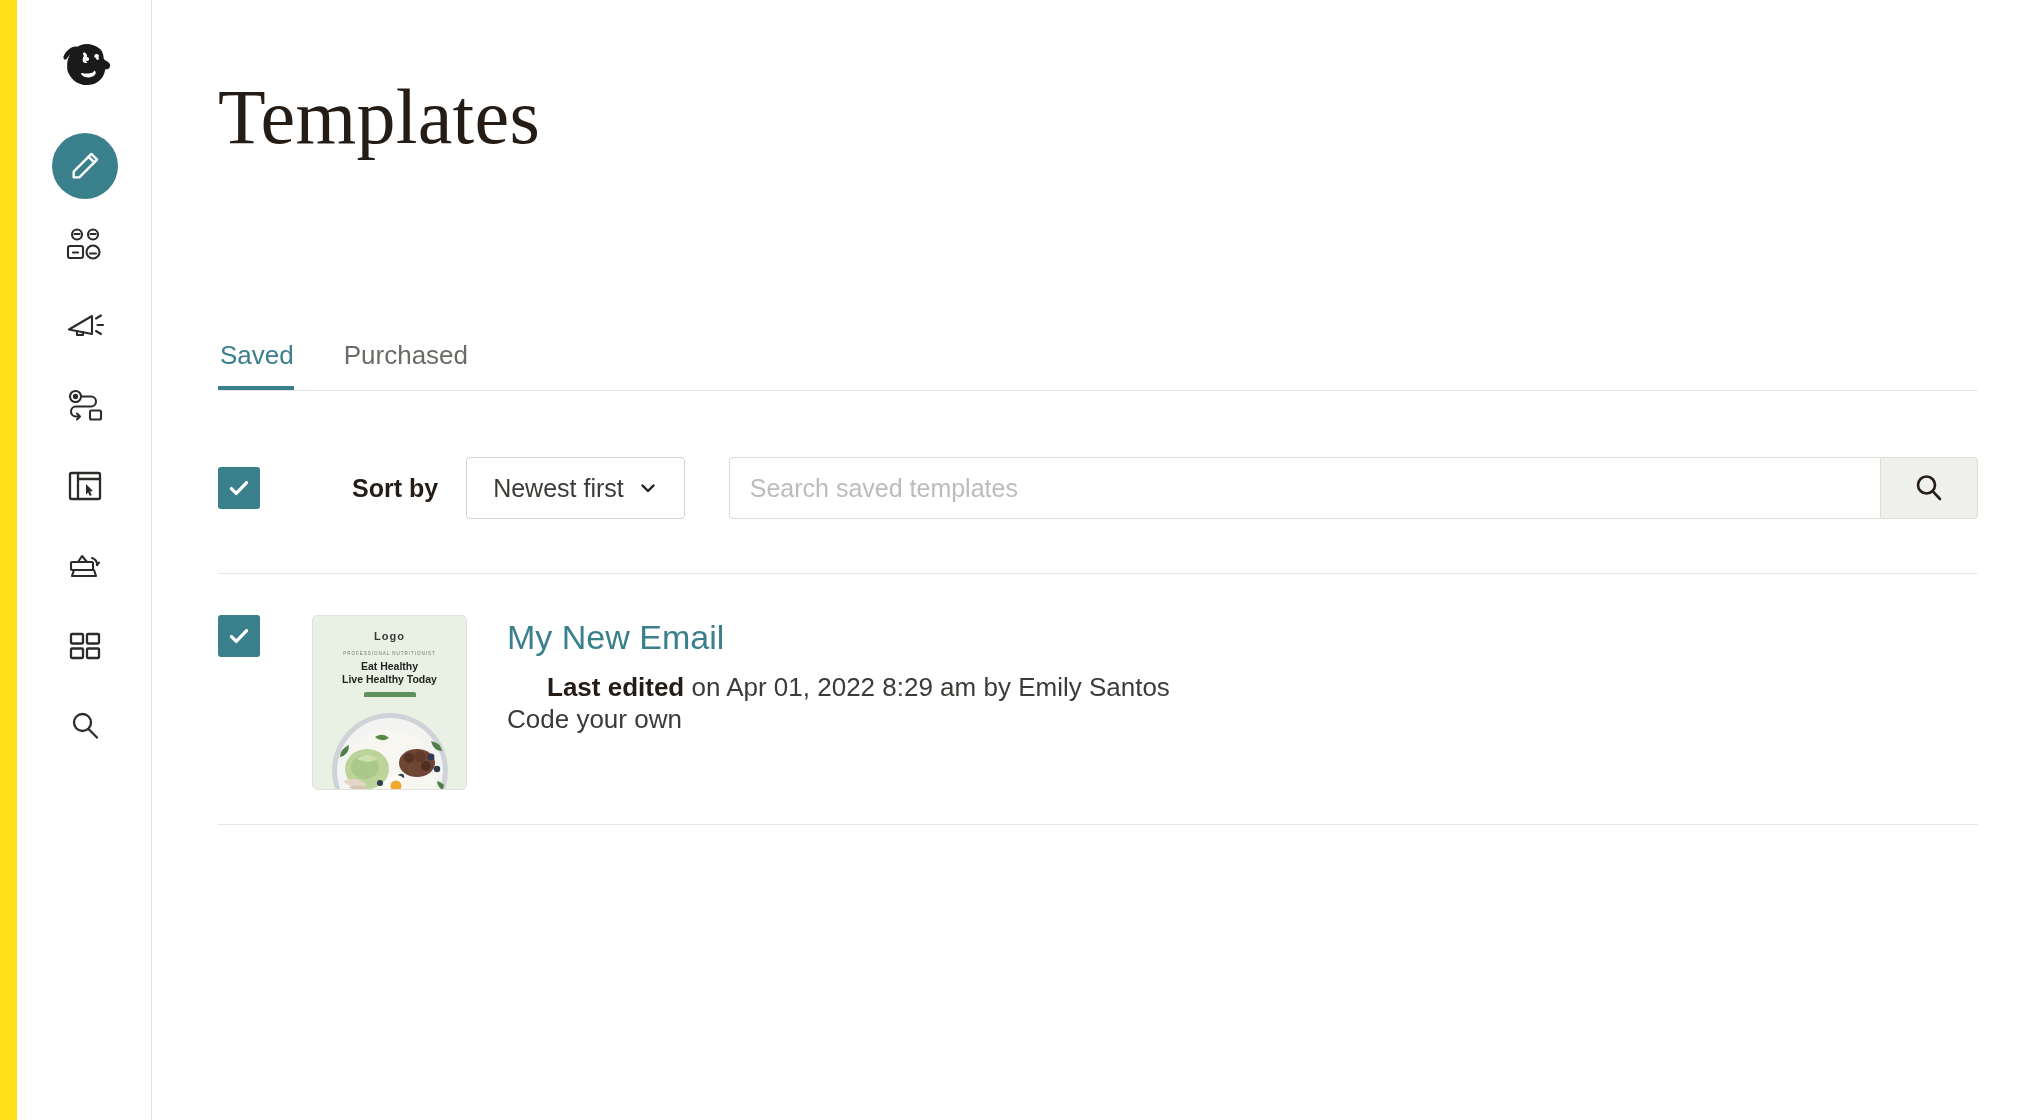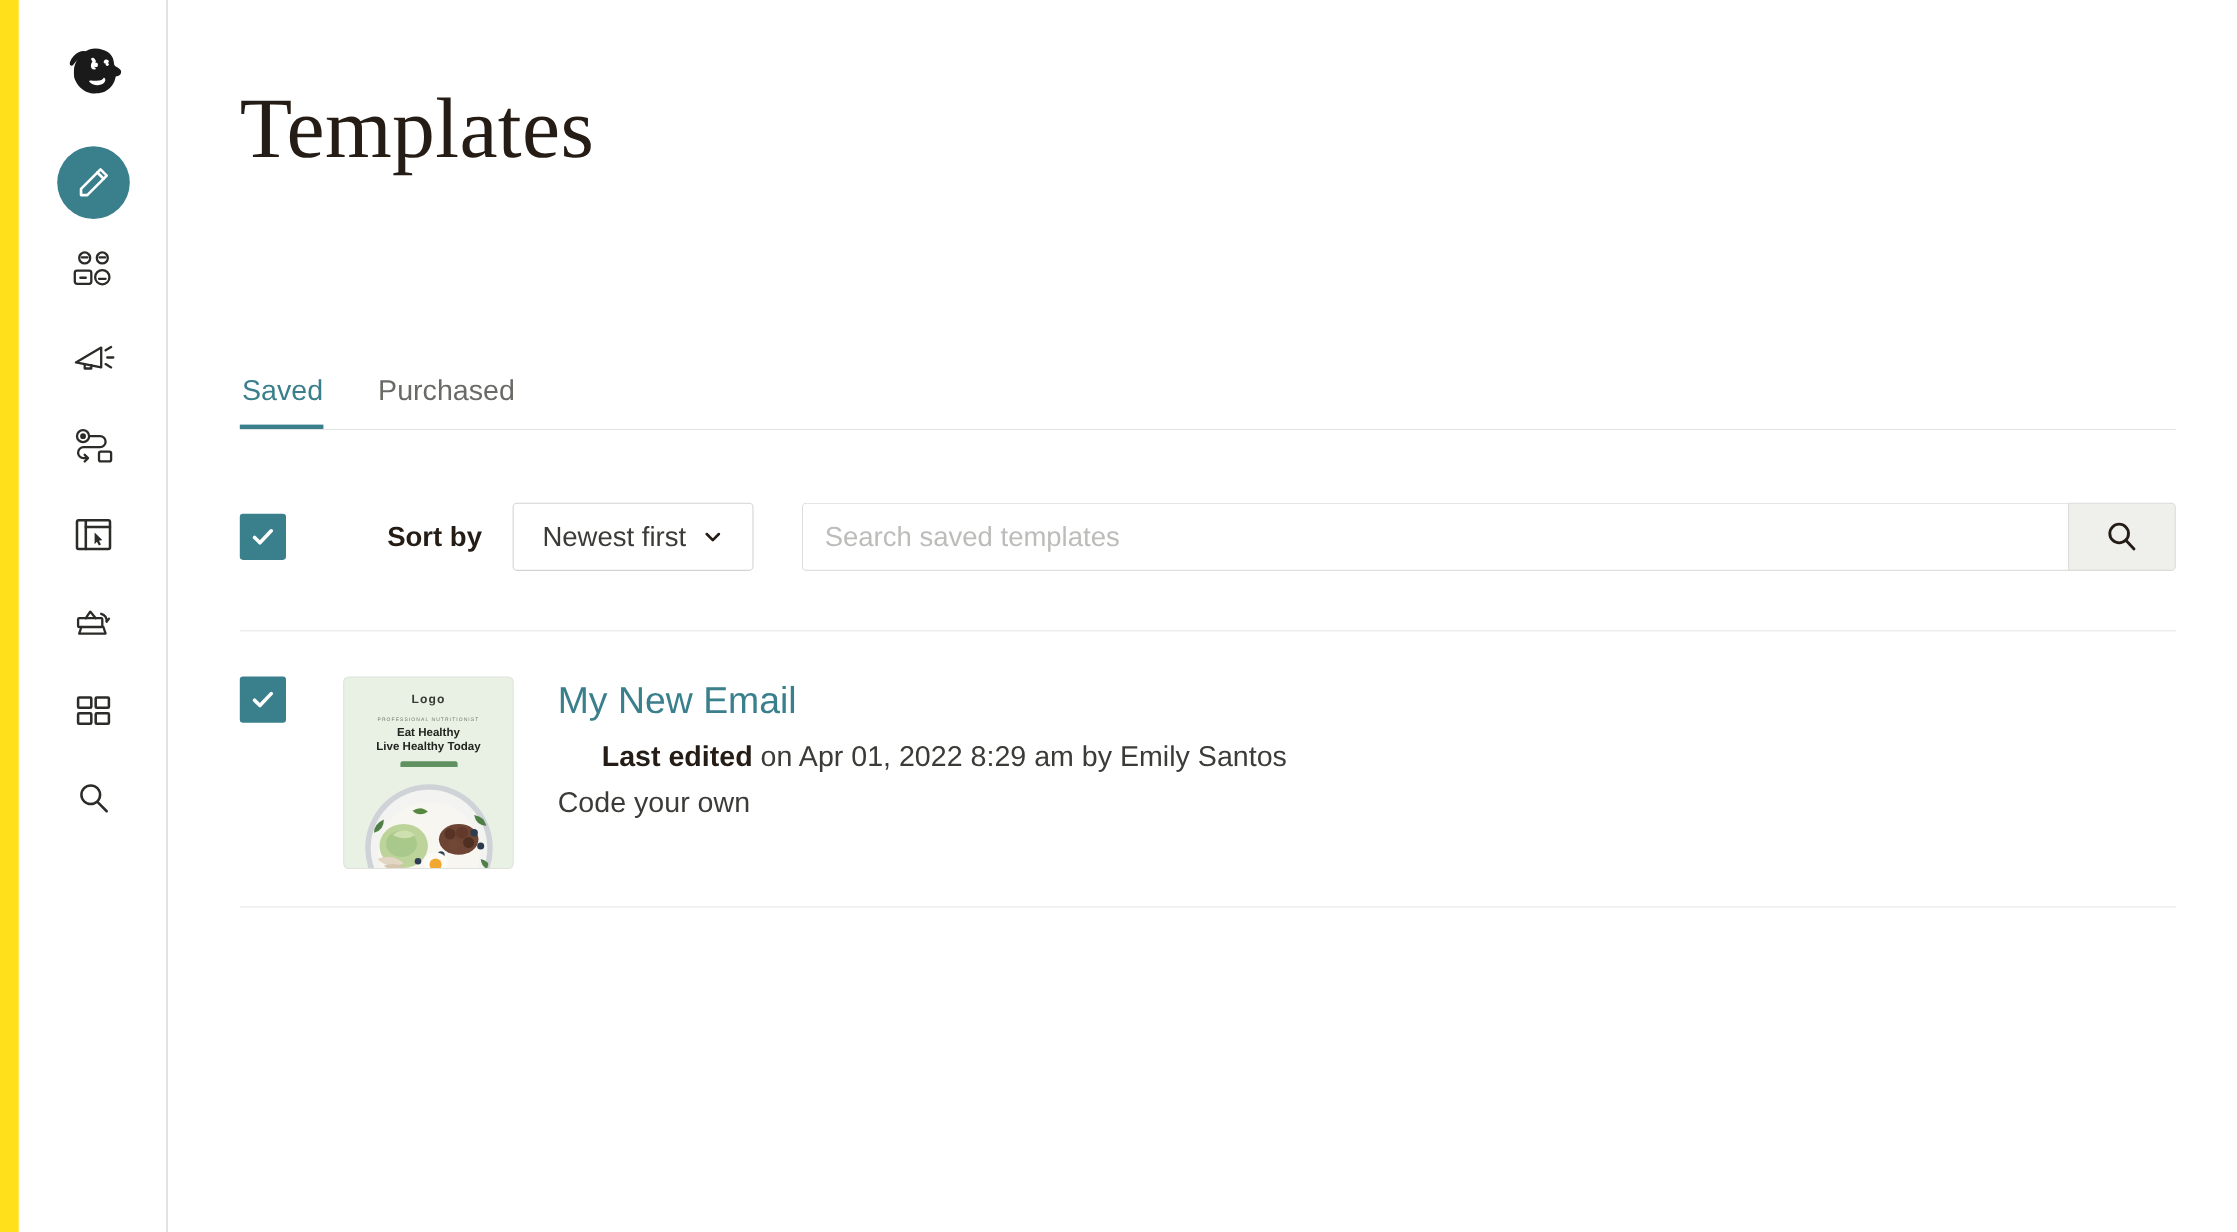--- a/index.html
+++ b/index.html
@@ -327,21 +327,21 @@
     font-size: 26px;
     line-height: 32px;
     color: #3b3b38;
     margin-top: 14px;
   }
   .tpl-meta b { font-weight: bold; color: #241c15; margin-left: 40px; }
   .tpl-sub {
     font-size: 26px;
     line-height: 32px;
     color: #3b3b38;
-    margin-top: 10px;
+    margin-top: 0;
   }
 </style>
 </head>
 <body>
 
 <div class="app">
 
   <div class="accent-strip"></div>
 
   <div class="sidebar">

